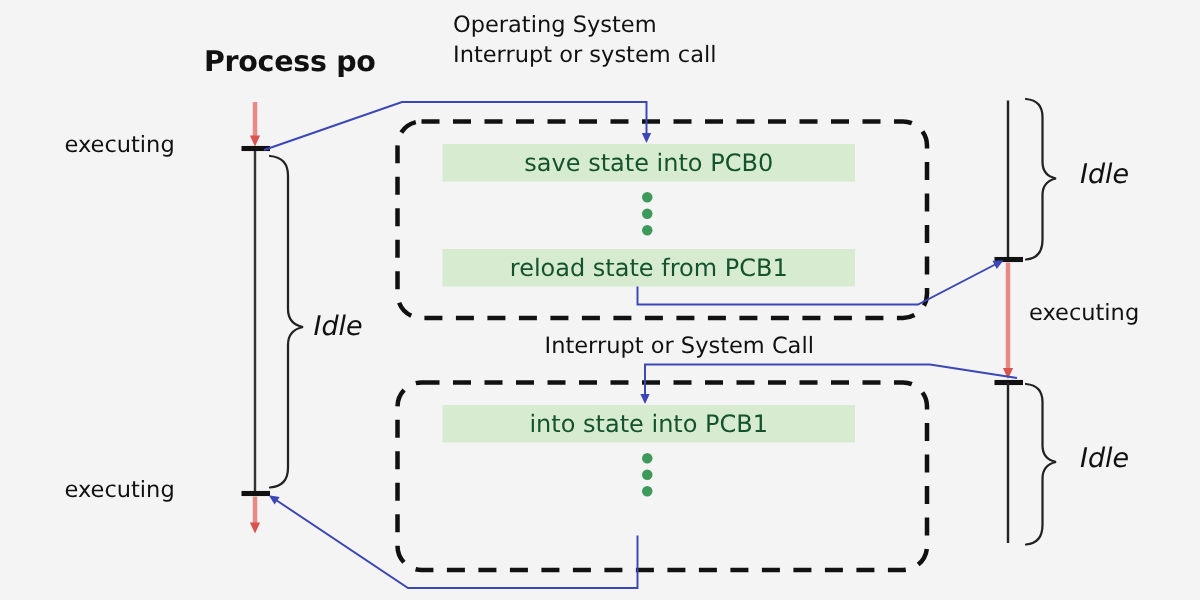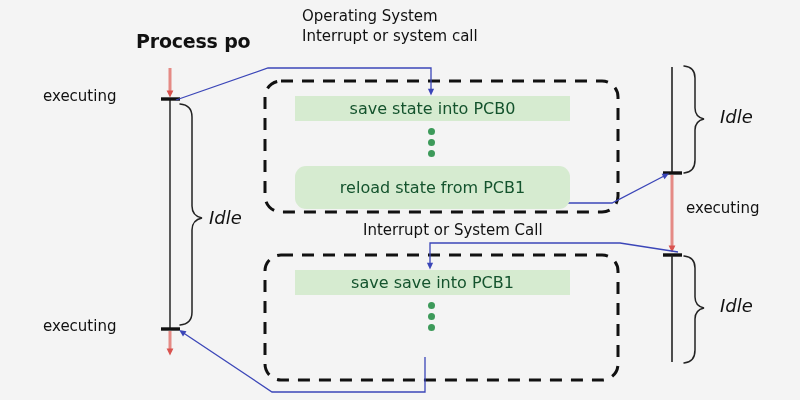--- a/index.html
+++ b/index.html
@@ -130,22 +130,22 @@
   <div class="lbl idle-label" style="left:720px; top:107px;">Idle</div>
 
   <div class="lbl idle-label" style="left:720px; top:296px;">Idle</div>
 
   <div class="greenbox" style="left:295px; top:96px; width:275px; height:25px;">save state into PCB0</div>
 
   <div class="dot" style="left:428px; top:128px;"></div>
   <div class="dot" style="left:428px; top:139px;"></div>
   <div class="dot" style="left:428px; top:150px;"></div>
 
-  <div class="greenbox" style="left:295px; top:166px; width:275px; height:43px;border-radius:11px;">reload state from PCB1</div>
+  <div class="greenbox" style="left:295px; top:166px; width:275px; height:25px;">reload state from PCB1</div>
 
-  <div class="greenbox" style="left:295px; top:270px; width:275px; height:25px;">save save into PCB1</div>
+  <div class="greenbox" style="left:295px; top:270px; width:275px; height:25px;">into state into PCB1</div>
 
   <div class="dot" style="left:428px; top:302px;"></div>
   <div class="dot" style="left:428px; top:313px;"></div>
   <div class="dot" style="left:428px; top:324px;"></div>
 
 
 </div>
 
 </body></html>

